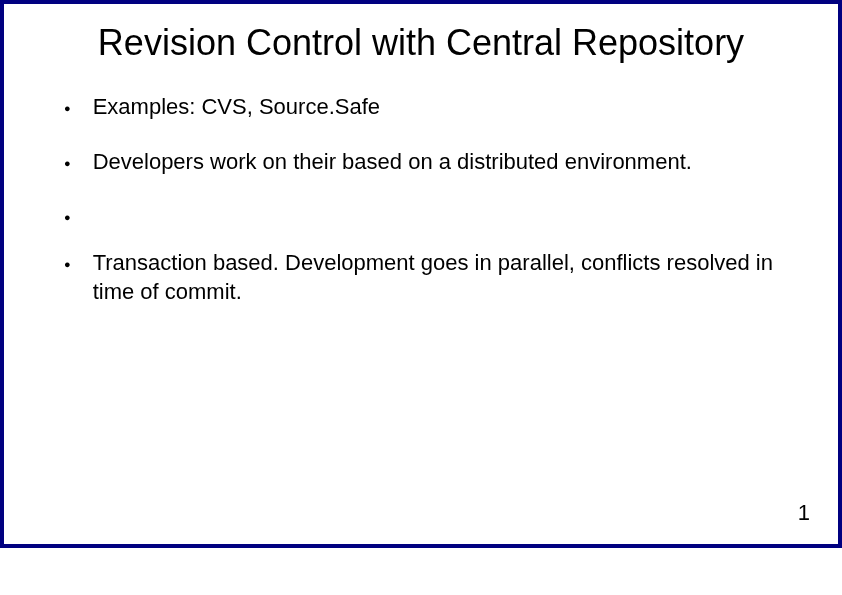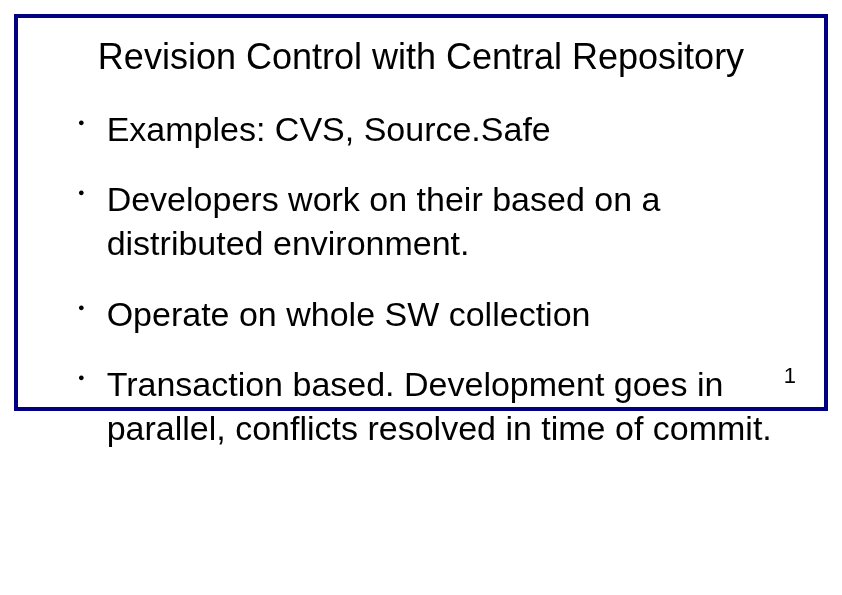--- a/index.html
+++ b/index.html
@@ -8,22 +8,22 @@
       box-sizing: border-box;
     }
     body {
       width: 842px;
       height: 595px;
       background: #ffffff;
       font-family: Arial, Helvetica, sans-serif;
     }
     .slide {
       width: 842px;
-      height: 425px;
-      padding: 14px;
+      height: 548px;
+      padding: 0;
       background: #ffffff;
       position: relative;
     }
     .slide-inner {
       width: 100%;
       height: 100%;
       border: 4px solid #000080;
       position: relative;
       padding: 16px 30px 20px 30px;
     }
@@ -47,21 +47,21 @@
     }
     .bullet-marker {
       flex-shrink: 0;
       font-size: 11px;
       color: #000000;
       margin-right: 22px;
       margin-top: 10px;
       line-height: 1;
     }
     .bullet-text {
-      font-size: 34px;
+      font-size: 22px;
       color: #000000;
       line-height: 1.3;
     }
     .page-number {
       position: absolute;
       bottom: 18px;
       right: 28px;
       font-size: 22px;
       color: #000000;
     }
@@ -76,21 +76,20 @@
       <li class="bullet-item">
         <span class="bullet-marker">●</span>
         <span class="bullet-text">Examples: CVS, Source.Safe</span>
       </li>
       <li class="bullet-item">
         <span class="bullet-marker">●</span>
         <span class="bullet-text">Developers work on their based on a distributed environment.</span>
       </li>
       <li class="bullet-item">
         <span class="bullet-marker">●</span>
-        <span class="bullet-text">Operate on whole SW collection</span>
       </li>
       <li class="bullet-item">
         <span class="bullet-marker">●</span>
         <span class="bullet-text">Transaction based. Development goes in parallel, conflicts resolved in time of commit.</span>
       </li>
     </ul>
     <div class="page-number">1</div>
   </div>
 </div>
 

